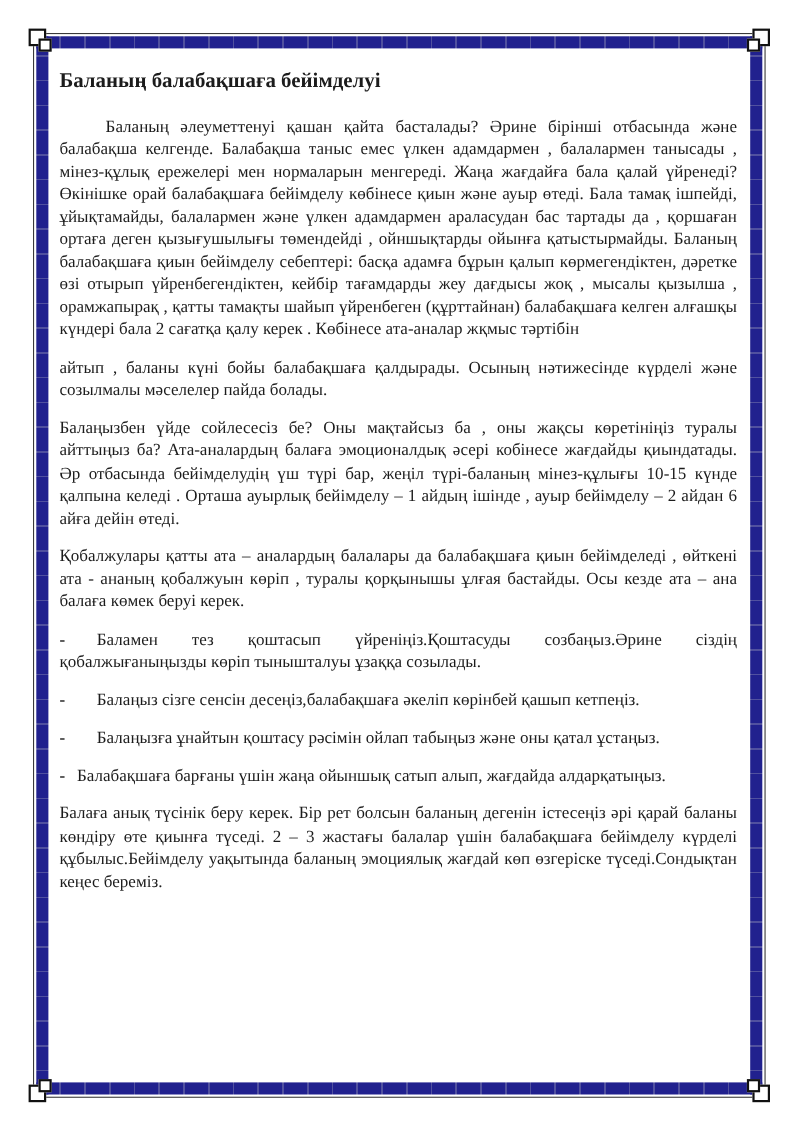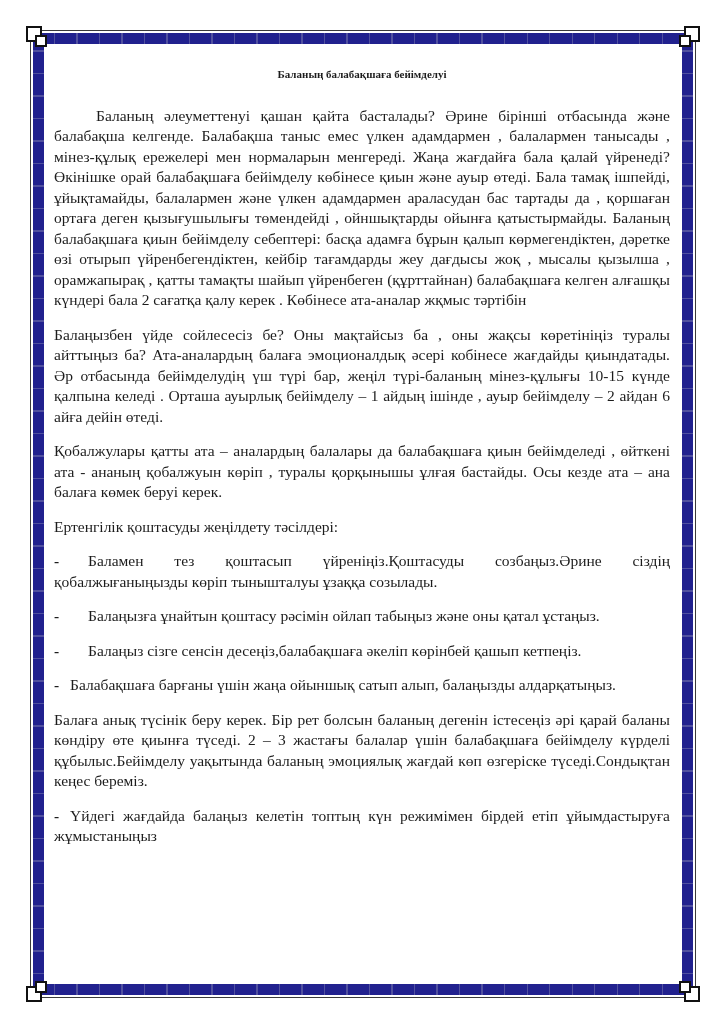--- a/index.html
+++ b/index.html
@@ -58,24 +58,23 @@
   .content {
     position: absolute;
     left: 54px;
     top: 64px;
     width: 616px;
     font-size: 15.5px;
     line-height: 20.5px;
     text-align: justify;
   }
   .title {
-    font-size: 11px;
+    font-size: 19px;
     line-height: 20.5px;
     font-weight: bold;
-    text-align: center;
     margin: 0 0 21px 0;
   }
   .para {
     margin: 0 0 14px 0;
   }
   .para.indent {
     text-indent: 42px;
   }
   .dash {
     display: inline-block;
@@ -111,33 +110,32 @@
       <div class="sq sq-big"></div>
       <div class="sq sq-small"></div>
     </div>
   </div>
 
   <div class="content">
     <h1 class="title">Баланың балабақшаға бейімделуі</h1>
 
     <p class="para indent">Баланың әлеуметтенуі қашан қайта басталады? Әрине бірінші отбасында және балабақша келгенде. Балабақша таныс емес үлкен адамдармен , балалармен танысады , мінез-құлық ережелері мен нормаларын менгереді. Жаңа жағдайға бала қалай үйренеді? Өкінішке орай балабақшаға бейімделу көбінесе қиын және ауыр өтеді. Бала тамақ ішпейді, ұйықтамайды, балалармен және үлкен адамдармен араласудан бас тартады да , қоршаған ортаға деген қызығушылығы төмендейді , ойншықтарды ойынға қатыстырмайды. Баланың балабақшаға қиын бейімделу себептері: басқа адамға бұрын қалып көрмегендіктен, дәретке өзі отырып үйренбегендіктен, кейбір тағамдарды жеу дағдысы жоқ , мысалы қызылша , орамжапырақ , қатты тамақты шайып үйренбеген (құрттайнан) балабақшаға келген алғашқы күндері бала 2 сағатқа қалу керек . Көбінесе ата-аналар жқмыс тәртібін</p>
 
+    <p class="para">айтып , баланы күні бойы балабақшаға қалдырады. Осының нәтижесінде күрделі және созылмалы мәселелер пайда болады.</p>
 
     <p class="para">Балаңызбен үйде сойлесесіз бе? Оны мақтайсыз ба , оны жақсы көретініңіз туралы айттыңыз ба? Ата-аналардың балаға эмоционалдық әсері кобінесе жағдайды қиындатады. Әр отбасында бейімделудің үш түрі бар, жеңіл түрі-баланың мінез-құлығы 10-15 күнде қалпына келеді . Орташа ауырлық бейімделу – 1 айдың ішінде , ауыр бейімделу – 2 айдан 6 айға дейін өтеді.</p>
 
     <p class="para">Қобалжулары қатты ата – аналардың балалары да балабақшаға қиын бейімделеді , өйткені ата - ананың қобалжуын көріп , туралы қорқынышы ұлғая бастайды. Осы кезде ата – ана балаға көмек беруі керек.</p>
 
-    <p class="para">Ертенгілік қоштасуды жеңілдету тәсілдері:</p>
 
     <p class="para"><span class="dash tab">-</span><span>Баламен тез қоштасып үйреніңіз.Қоштасуды созбаңыз.Әрине сіздің қобалжығаныңызды көріп тынышталуы ұзаққа созылады.</span></p>
 
+    <p class="para"><span class="dash tab">-</span><span>Балаңыз сізге сенсін десеңіз,балабақшаға әкеліп көрінбей қашып кетпеңіз.</span></p>
+
     <p class="para"><span class="dash tab">-</span><span>Балаңызға ұнайтын қоштасу рәсімін ойлап табыңыз және оны қатал ұстаңыз.</span></p>
 
-    <p class="para"><span class="dash tab">-</span><span>Балаңыз сізге сенсін десеңіз,балабақшаға әкеліп көрінбей қашып кетпеңіз.</span></p>
-
-    <p class="para"><span class="dash small">-</span><span>Балабақшаға барғаны үшін жаңа ойыншық сатып алып, балаңызды алдарқатыңыз.</span></p>
+    <p class="para"><span class="dash small">-</span><span>Балабақшаға барғаны үшін жаңа ойыншық сатып алып, жағдайда алдарқатыңыз.</span></p>
 
     <p class="para">Балаға анық түсінік беру керек. Бір рет болсын баланың дегенін істесеңіз әрі қарай баланы көндіру өте қиынға түседі. 2 – 3 жастағы балалар үшін балабақшаға бейімделу күрделі құбылыс.Бейімделу уақытында баланың эмоциялық жағдай көп өзгеріске түседі.Сондықтан кеңес береміз.</p>
 
-    <p class="para"><span class="dash small">-</span><span>Үйдегі жағдайда балаңыз келетін топтың күн режимімен бірдей етіп ұйымдастыруға жұмыстаныңыз</span></p>
   </div>
 
 </div>
 
 </body></html>

